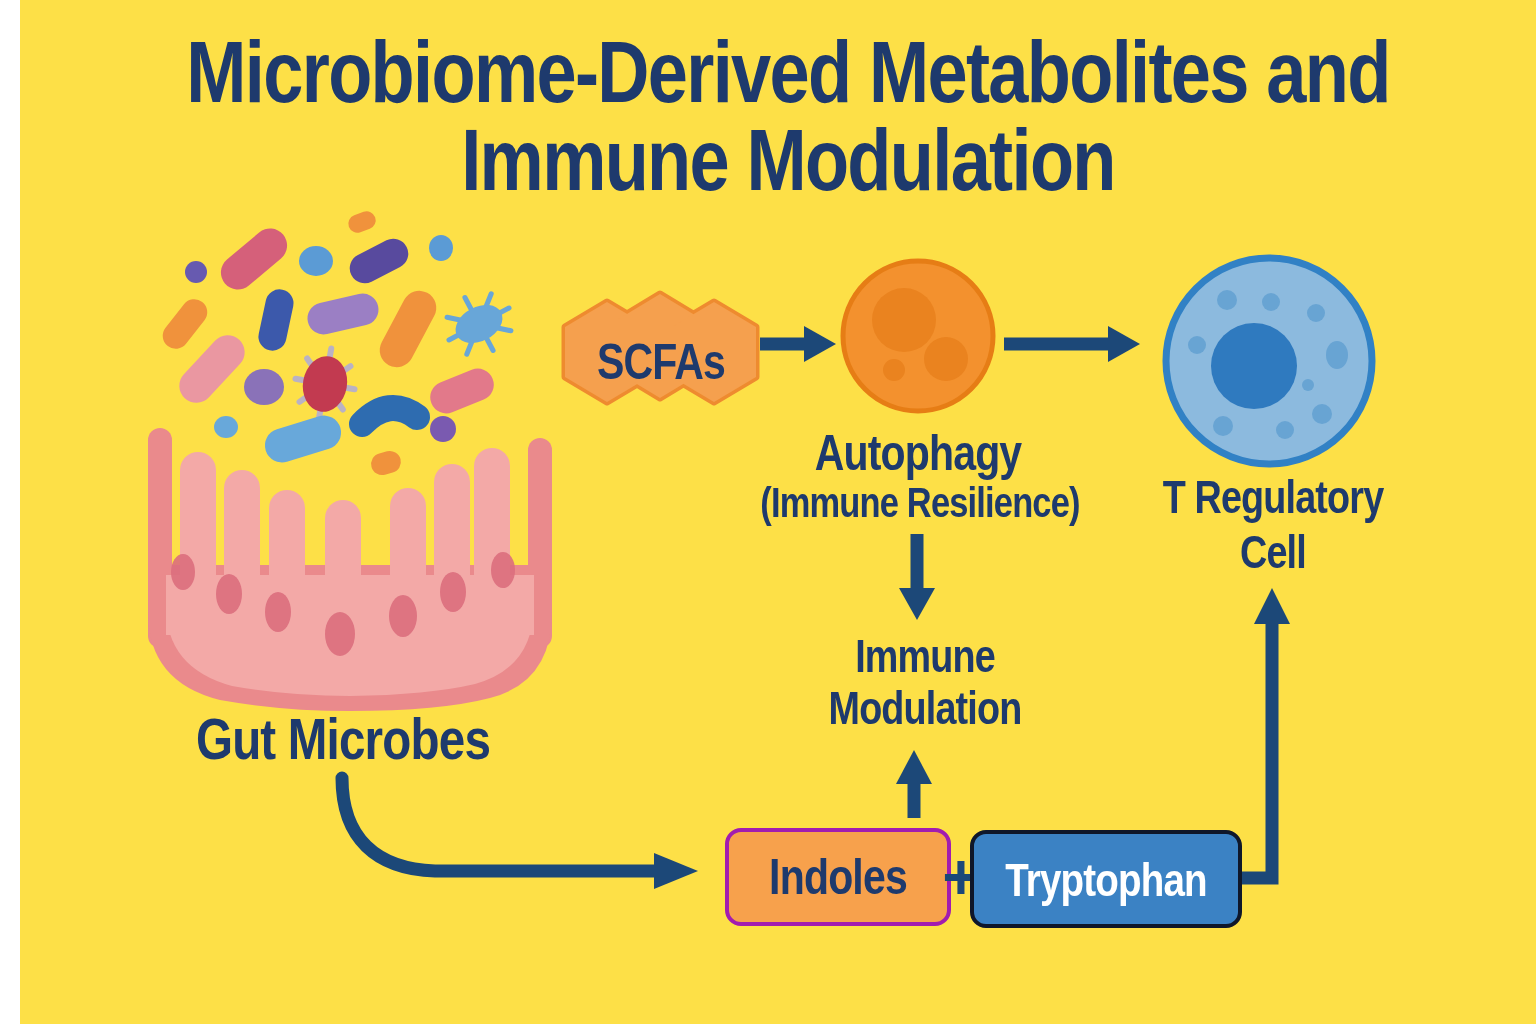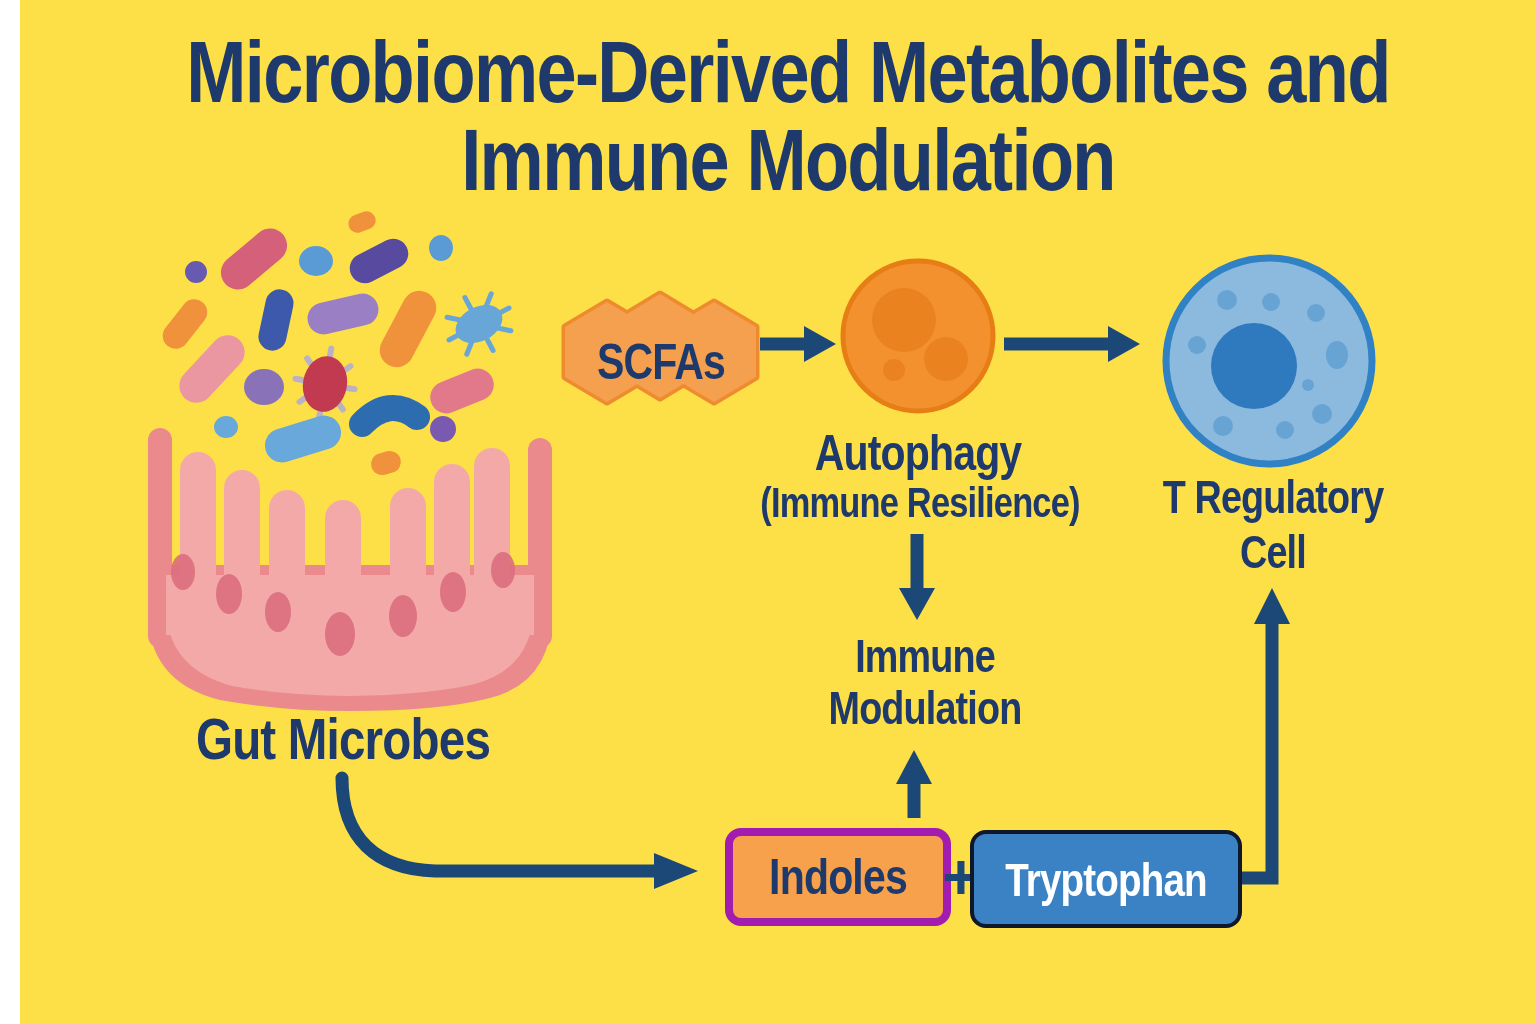--- a/index.html
+++ b/index.html
@@ -21,21 +21,21 @@
     transform:scaleX(0.82); letter-spacing:-2px; white-space:nowrap;
   }
 
   
   .node-box {
     position:absolute; display:flex; align-items:center; justify-content:center;
     border-radius:16px; box-sizing:border-box;
   }
   .node-box span { font-weight:700; transform:scaleX(0.82); letter-spacing:-1px; white-space:nowrap; }
   .indoles-box { left:705px; top:828px; width:226px; height:98px;
-    background:#f7a14c; border:8px solid #a21caf;text-align:center; }
+    background:#f7a14c; border:4px solid #a21caf;text-align:center; }
   .indoles-box span { font-size:50px; color:#1e3a6d; }
   .tryptophan-box { left:950px; top:830px; width:272px; height:98px;
     background:#3b82c4; border:4px solid #0f172a; }
   .tryptophan-box span { font-size:47px; color:#ffffff; }
   .plus-sign { left:905px; top:838px; width:72px; height:78px;
     position:absolute; display:flex; align-items:center; justify-content:center;
     font-size:64px; font-weight:700; color:#1c4878; }
 
   
   .villi-outer { fill:#ea8a8c; }

